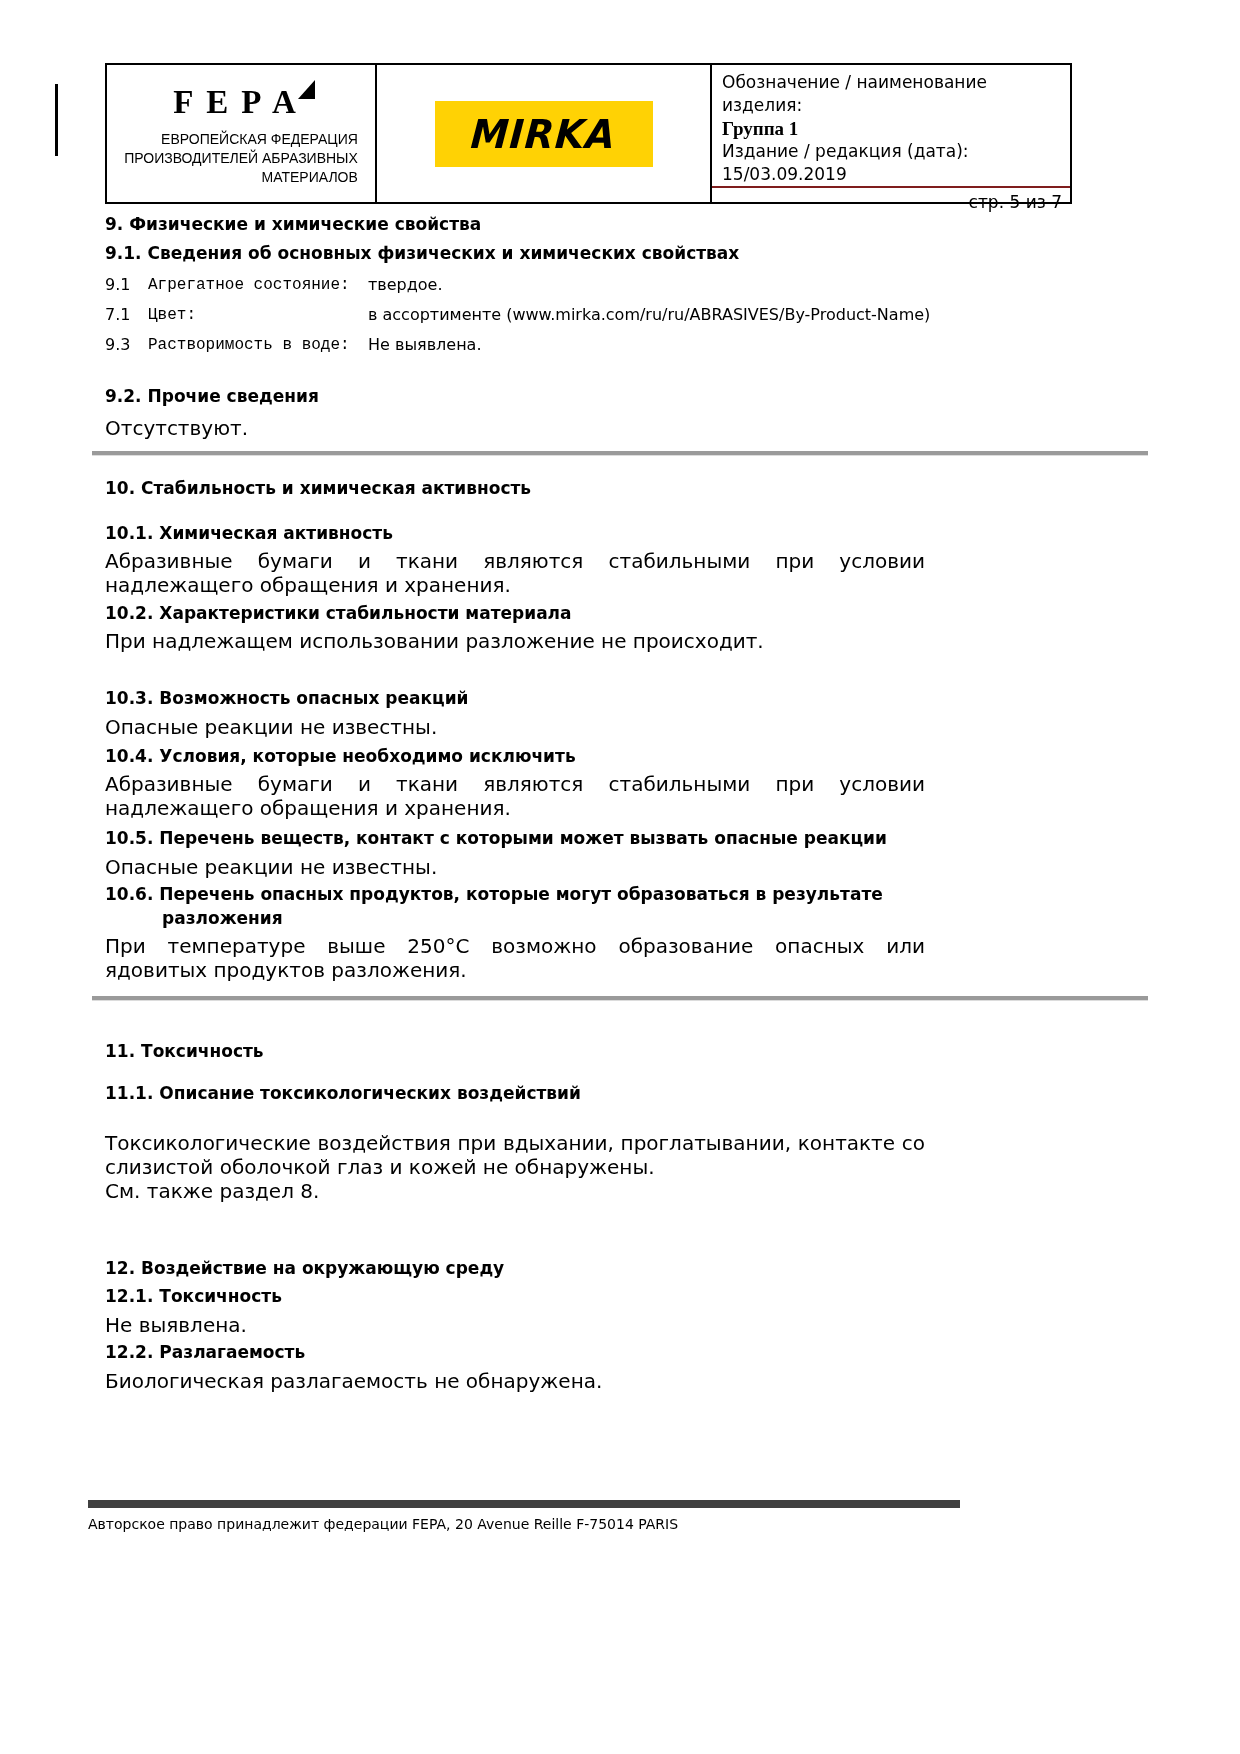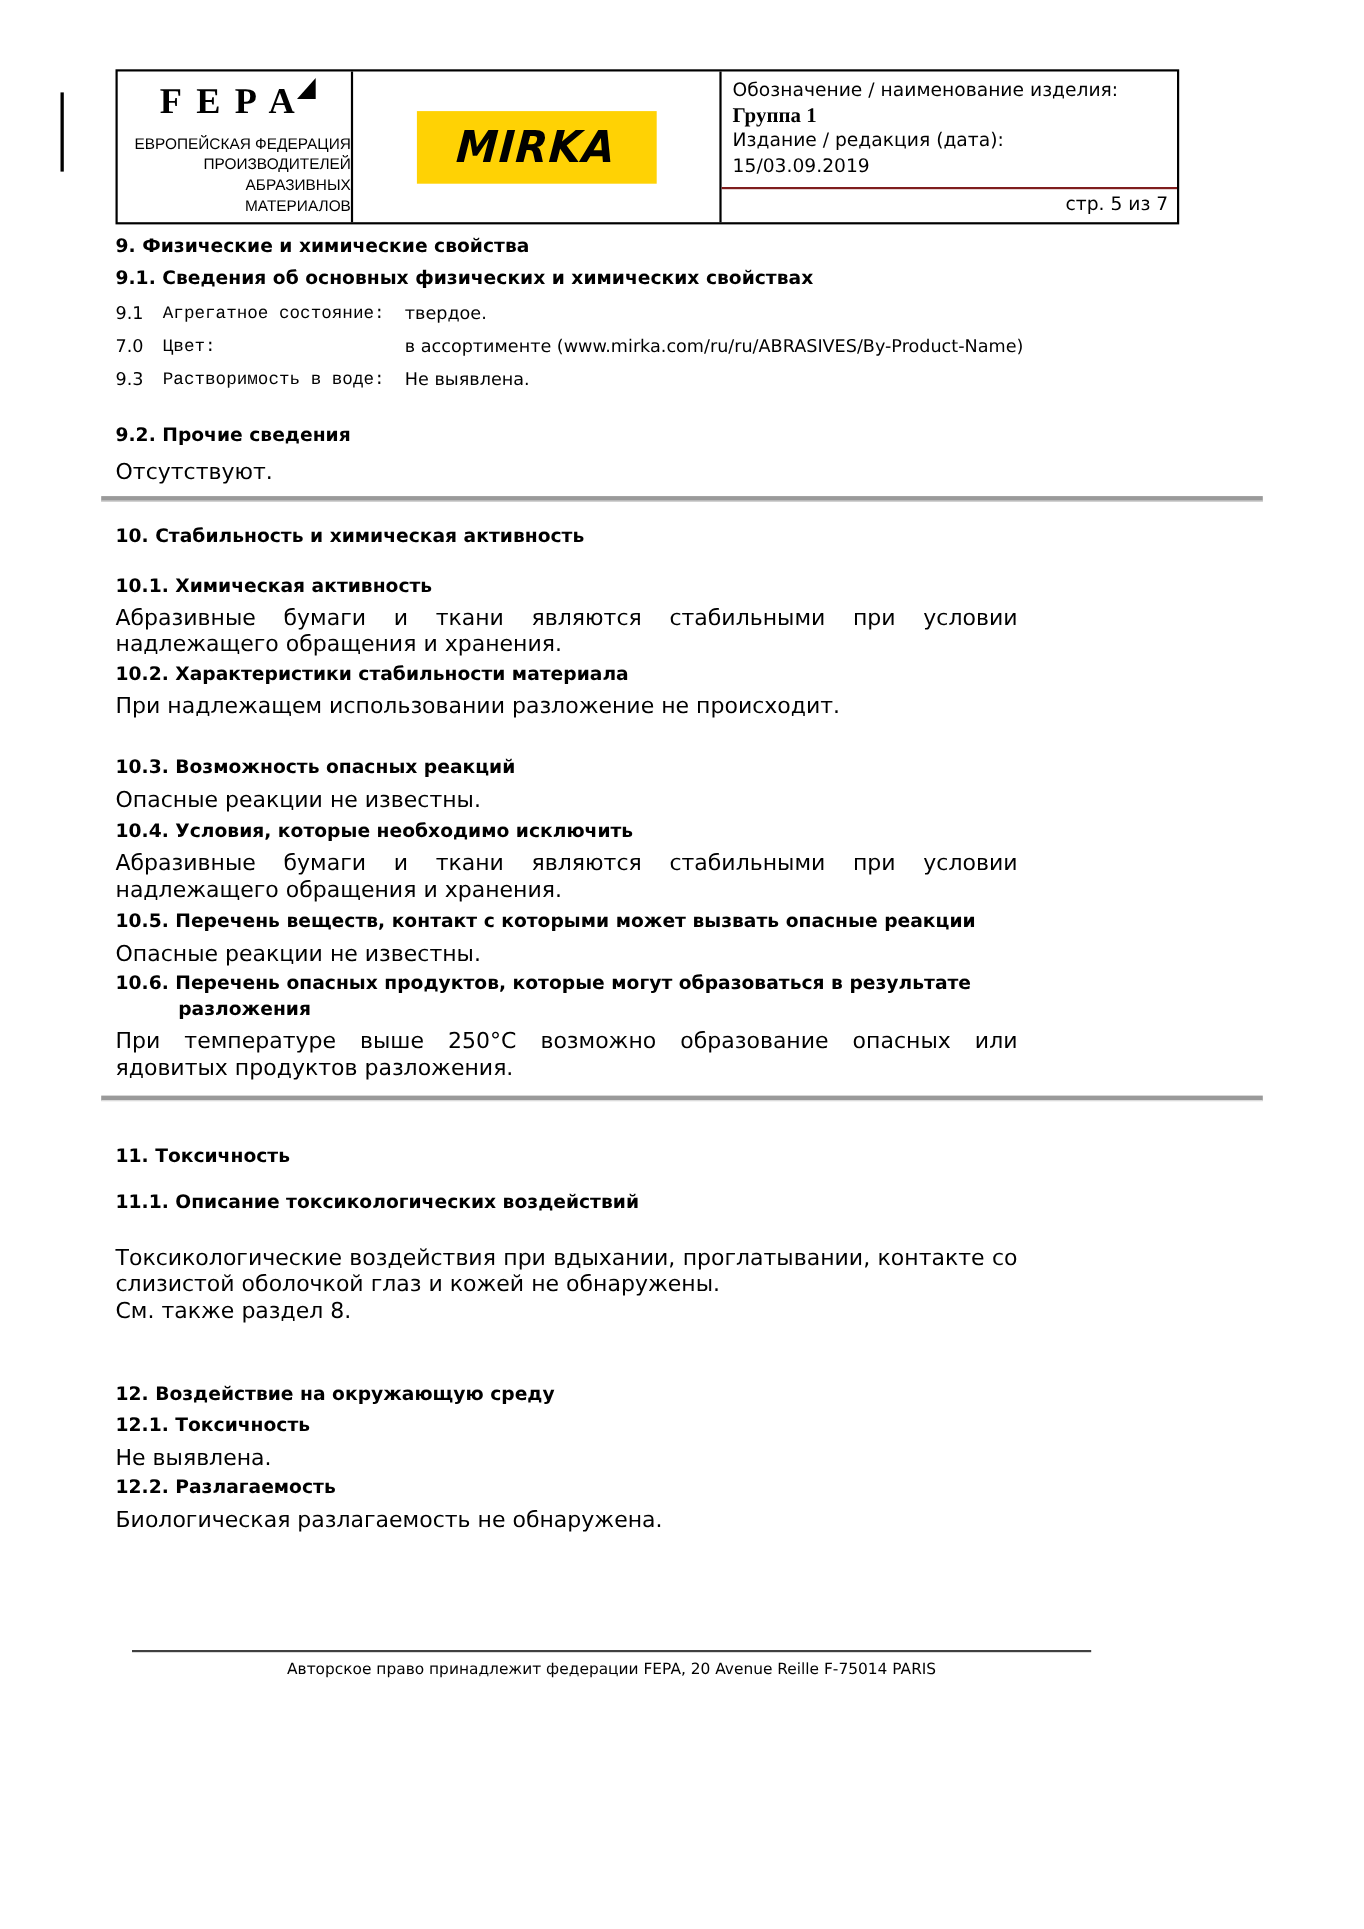--- a/index.html
+++ b/index.html
@@ -13,21 +13,21 @@
   .change-bar { position:absolute; left:55px; top:84px; width:3px; height:72px; background:#000; }
 
   
   .header-table {
     position:absolute; left:105px; top:63px; width:967px; height:141px;
     border:2px solid #000; display:flex; background:#fff;
   }
   .h-cell { border-right:2px solid #000; }
   .h-cell:last-child { border-right:none; }
 
-  .fepa-cell { width:214px; display:flex; flex-direction:column; align-items:center; justify-content:center; padding-top:4px; }
+  .fepa-cell { width:270px; display:flex; flex-direction:column; align-items:center; justify-content:center; padding-top:4px; }
   .fepa-logo { position:relative; font-family:"Liberation Serif", serif; font-weight:bold; font-size:33px; letter-spacing:13px; line-height:36px; padding-right:0; }
   .fepa-tri { position:absolute; right:-6px; top:-4px; width:0; height:0; border-left:17px solid transparent; border-bottom:19px solid #000; }
   .fepa-org { margin-top:10px; text-align:right; font-size:14px; line-height:19px; font-family:"Liberation Sans", sans-serif; }
 
   .mirka-cell { width:335px; display:flex; align-items:center; justify-content:center; }
   .mirka-box { width:218px; height:66px; background:#FFD204; display:flex; align-items:center; justify-content:center; }
   .mirka-text { font-family:"DejaVu Sans", sans-serif; font-weight:bold; font-style:italic; font-size:38px; letter-spacing:1px; color:#000; transform:skewX(-4deg) scaleY(1.05); }
 
   .product-cell { flex:1; display:flex; flex-direction:column; }
   .product-info { flex:1; padding:6px 10px 0 10px; font-size:17px; line-height:23px; }
@@ -49,21 +49,21 @@
 
   .divider { height:5px; background:#9a9a9a; border-bottom:1px solid #dcdcdc; margin-left:-13px; width:1056px; }
 
   
   .mt-3{margin-top:3px} .mt-4{margin-top:4px} .mt-5{margin-top:5px} .mt-6{margin-top:6px}
   .mt-8{margin-top:8px} .mt-11{margin-top:11px} .mt-14{margin-top:14px} .mt-18{margin-top:18px}
   .mt-20{margin-top:20px} .mt-21{margin-top:21px} .mt-26{margin-top:26px} .mt-27{margin-top:27px}
   .mt-33{margin-top:33px} .mt-38{margin-top:38px} .mt-53{margin-top:53px}
 
   
-  .footer { position:absolute; left:120px; top:1500px; width:872px; border-top:2px solid #404040; padding-top:7px;text-align:center; }
+  .footer { position:absolute; left:88px; top:1500px; width:872px; border-top:8px solid #404040; padding-top:7px; }
   .footer-text { font-size:14px; line-height:18px; }
 </style>
 </head>
 <body>
 
 <div class="page">
 
   <div class="change-bar"></div>
 
   <header class="header-table">
@@ -101,21 +101,21 @@
     <h2 class="sec-title">9. Физические и химические свойства</h2>
     <h3 class="sub-title mt-5">9.1. Сведения об основных физических и химических свойствах</h3>
 
     <div class="props mt-8">
       <div class="prop-row">
         <span class="prop-num">9.1</span>
         <span class="prop-label">Агрегатное состояние:</span>
         <span class="prop-value">твердое.</span>
       </div>
       <div class="prop-row">
-        <span class="prop-num">7.0</span>
+        <span class="prop-num">7.1</span>
         <span class="prop-label">Цвет:</span>
         <span class="prop-value">в ассортименте (www.mirka.com/ru/ru/ABRASIVES/By-Product-Name)</span>
       </div>
       <div class="prop-row">
         <span class="prop-num">9.3</span>
         <span class="prop-label">Растворимость в воде:</span>
         <span class="prop-value">Не выявлена.</span>
       </div>
     </div>
 

